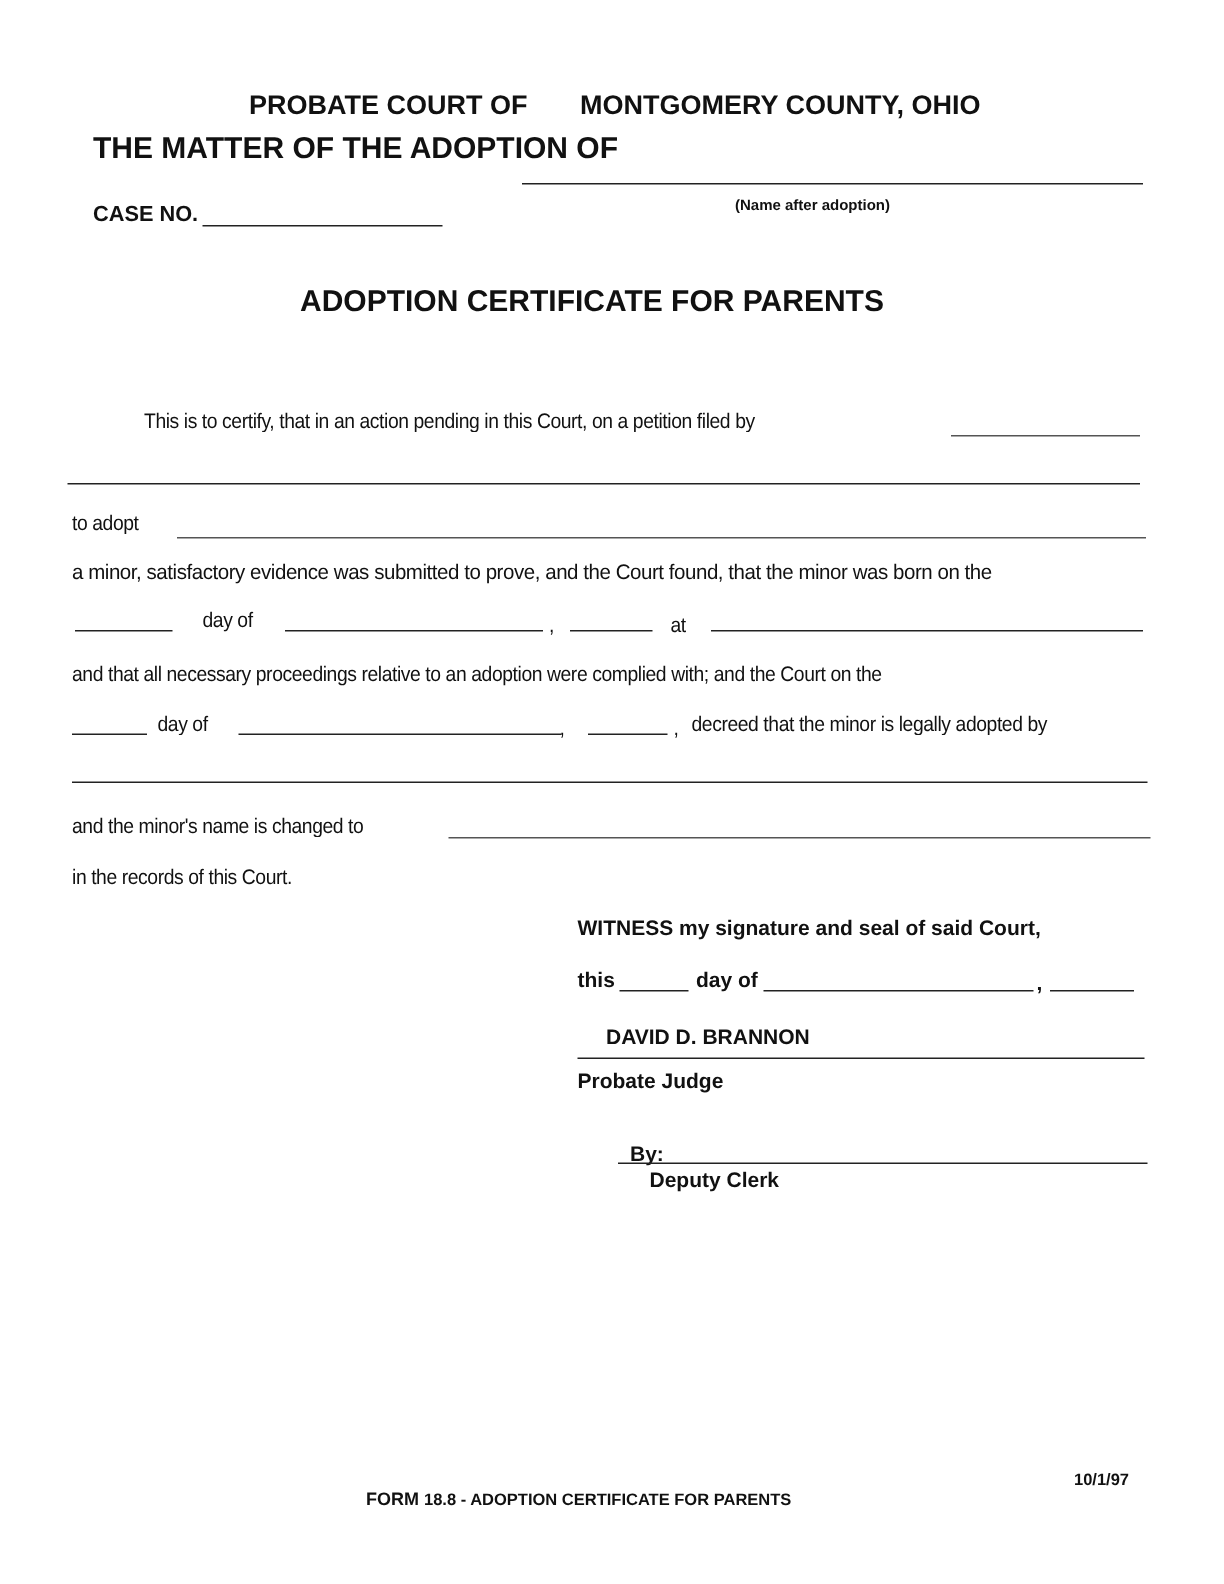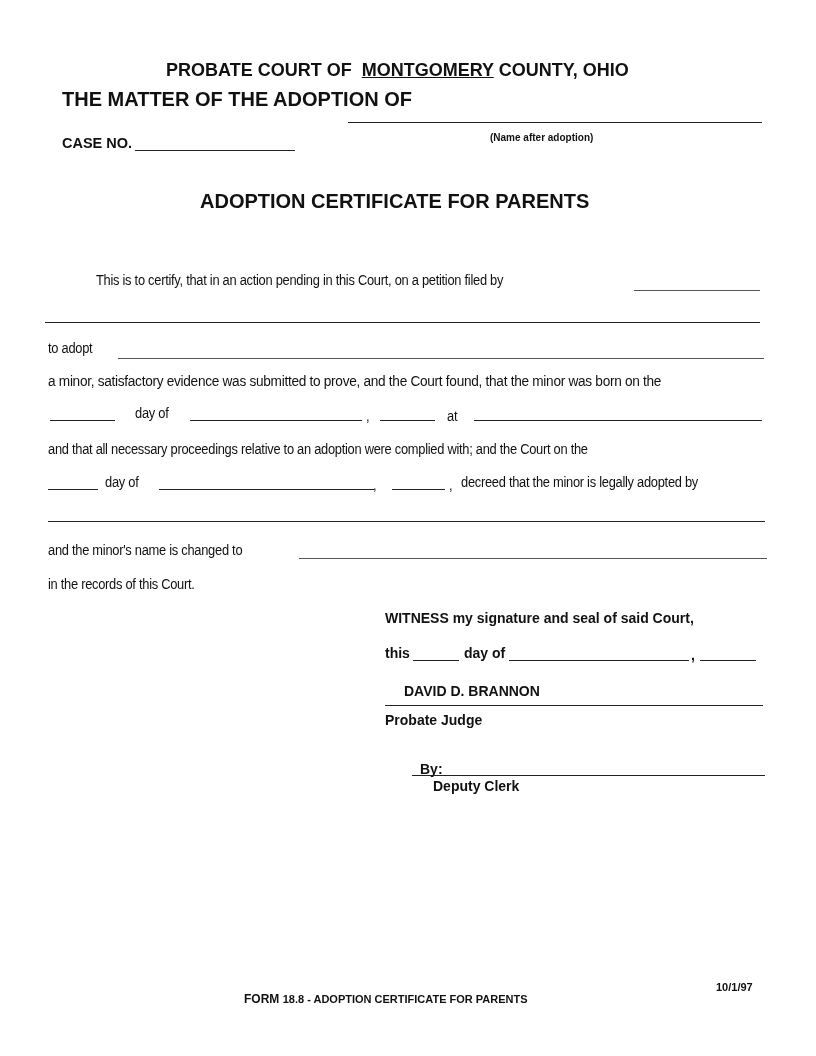--- a/index.html
+++ b/index.html
@@ -9,21 +9,21 @@
     .bold { font-weight: bold; }
     .line { position: absolute; height: 0; border-top: 1.3px solid #222; }
     .line.gray { border-top-color: #555; }
     .narrow { font-size: 14px; letter-spacing: -0.3px; transform: scaleX(0.92); transform-origin: left center; }
   </style>
 </head>
 <body>
 
 <div class="abs bold" style="left:166px; top:60px; font-size:18px;">
   <span>PROBATE COURT OF</span>&nbsp;
-  <span style="text-decoration:underline;">MONTGOMERY</span>
+  <span style="margin-left:25px;">MONTGOMERY</span>
   <span>COUNTY, OHIO</span>
 </div>
 
 <div class="abs bold" style="left:62px; top:88px; font-size:20px;">THE MATTER OF THE ADOPTION OF</div>
 <div class="line" style="left:348px; top:122px; width:414px;"></div>
 <div class="abs bold" style="left:490px; top:132px; font-size:10px;">(Name after adoption)</div>
 
 <div class="abs bold" style="left:62px; top:135px; font-size:14.5px;">CASE NO.</div>
 <div class="line" style="left:135px; top:150px; width:160px;"></div>
 

